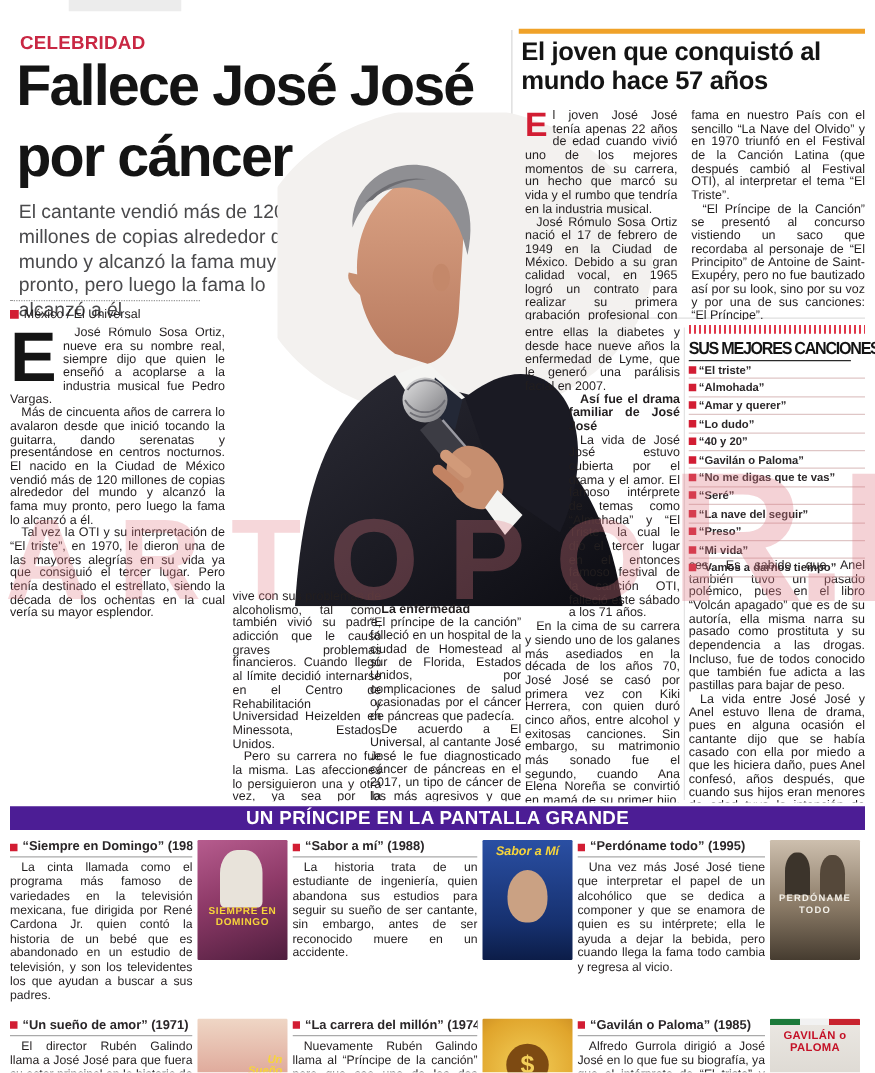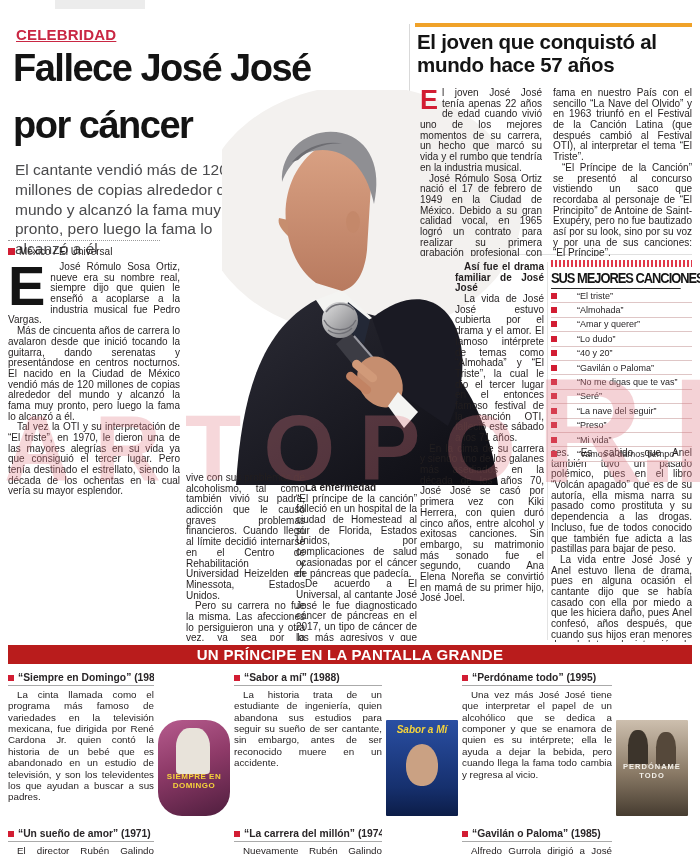--- a/index.html
+++ b/index.html
@@ -1,21 +1,21 @@
 <!DOCTYPE html>
 <html><head>
 <meta charset="utf-8">
 <style>
   html,body{margin:0;padding:0;background:#fff;}
   #page{position:relative;width:700px;height:858px;background:#fff;overflow:hidden;
         font-family:"Liberation Sans",sans-serif;color:#221e1f;}
   
   .top-gray{position:absolute;left:55px;top:0;width:90px;height:9px;background:#ececec;}
-  .kicker{position:absolute;left:16px;top:26px;font-size:15px;font-weight:700;color:#c92743;letter-spacing:.2px;text-decoration:underline;}
-  .headline{position:absolute;left:13px;top:40px;width:400px;font-size:38px;line-height:57px;
+  .kicker{position:absolute;left:16px;top:26px;font-size:15px;font-weight:700;color:#c92743;letter-spacing:.2px;}
+  .headline{position:absolute;left:13px;top:40px;width:400px;font-size:46px;line-height:57px;
             font-weight:700;letter-spacing:-1.5px;color:#141414;}
   .standfirst{position:absolute;left:15px;top:160px;width:236px;font-size:15.5px;line-height:1.28;
               color:#4a4a4c;font-weight:400;}
   .dotrule{position:absolute;left:8px;top:240px;width:152px;border-top:1px dotted #9a9a9a;}
   .byline{position:absolute;left:8px;top:246px;font-size:10px;font-weight:400;display:flex;align-items:center;gap:4px;}
   .sq{display:inline-block;width:7px;height:7px;background:#d21d33;flex:0 0 auto;}
   
   .bodycol{position:absolute;font-size:10px;line-height:1.07;text-align:justify;overflow:hidden;z-index:3;}
   .bodycol p{margin:0;text-indent:9px;}
   .bodycol p.first{text-indent:0;}
@@ -36,42 +36,42 @@
   .dropcap-side{float:left;font-size:27px;line-height:22px;font-weight:700;color:#d21d33;padding:1px 4px 0 0;}
   
   .vrule1{position:absolute;left:409px;top:24px;width:1px;height:226px;background:#d9d9d9;}
   .hrule1{position:absolute;left:415px;top:254px;width:277px;height:1px;background:#e0e0e0;}
   .vrule2{position:absolute;left:547px;top:262px;width:1px;height:378px;background:#e3e3e3;}
   
   #songs{position:absolute;left:551px;top:260px;width:141px;z-index:3;}
   .hatch{height:7px;background:repeating-linear-gradient(90deg,#e0384a 0 2px,#fff 2px 4px);margin-bottom:3px;}
   .songs-title{font-size:14px;font-weight:700;letter-spacing:-1.1px;transform:scaleX(.92);transform-origin:left;
                border-bottom:1.5px solid #2a2a2a;padding-bottom:2px;color:#141414;white-space:nowrap;}
-  .song{display:flex;align-items:center;gap:20px;height:13.4px;border-bottom:1px solid #dfc6c6;
-        font-size:9px;font-weight:400;color:#2a2628;}
+  .song{display:flex;align-items:center;gap:2px;height:13.4px;border-bottom:1px solid #dfc6c6;
+        font-size:9px;font-weight:700;color:#2a2628;}
   .song .sq{width:6px;height:6px;}
   
   #photo{position:absolute;left:222px;top:90px;width:325px;height:395px;z-index:1;}
   
   .wm{position:absolute;z-index:9;pointer-events:none;font-weight:700;color:rgba(224,123,134,.30);white-space:nowrap;}
   #wm-mid{left:4px;top:396px;font-size:92px;letter-spacing:24px;}
   #wm-right{left:536px;top:346px;font-size:148px;letter-spacing:-6px;color:rgba(224,123,134,.34);}
   
-  .banner{position:absolute;left:8px;top:645px;width:684px;height:19px;background:#b91c1c;z-index:4;
+  .banner{position:absolute;left:8px;top:645px;width:684px;height:19px;background:#4c1d95;z-index:4;
           color:#fff;font-weight:700;font-size:15px;letter-spacing:.3px;display:flex;align-items:center;justify-content:center;}
   #movies{position:absolute;left:8px;top:672px;width:684px;z-index:4;display:grid;
           grid-template-columns:146px 72px 148px 72px 150px 72px;column-gap:4px;row-gap:12px;}
   .mcell{overflow:hidden;}
   .mtitle{display:flex;align-items:center;gap:4px;font-size:10.3px;font-weight:700;color:#2a2628;
           border-bottom:1px solid #aaa;padding-bottom:2px;margin-bottom:3px;white-space:nowrap;}
   .mtitle .sq{width:6px;height:6px;}
   .mcell p{margin:0;font-size:9.8px;line-height:1.16;text-align:justify;text-indent:9px;}
-  .poster{height:96px;border-radius:1px;position:relative;overflow:hidden;display:block;margin-top:48px;}
+  .poster{height:96px;border-radius:1px;position:relative;overflow:hidden;display:block;}
   .poster .plabel{position:absolute;left:0;right:0;text-align:center;font-weight:700;}
-  .poster-siempre{background:linear-gradient(160deg,#b65c8e,#8e3a68 45%,#4f1e3e);border-radius:24px;}
+  .poster-siempre{background:linear-gradient(160deg,#b65c8e,#8e3a68 45%,#4f1e3e);}
   .poster-siempre .plabel{bottom:26px;color:#f6d43b;font-size:8px;letter-spacing:.5px;}
   .poster-siempre .art{position:absolute;left:18px;top:8px;width:34px;height:46px;background:#e8e3da;border-radius:40% 40% 10% 10%;}
   .poster-sabor{background:linear-gradient(180deg,#2a4fa3,#16306e 70%,#0c1d48);}
   .poster-sabor .plabel{top:4px;color:#f6d43b;font-size:10px;font-style:italic;}
   .poster-sabor .art{position:absolute;left:20px;top:24px;width:32px;height:42px;background:#caa183;border-radius:50% 50% 45% 45%;}
   .poster-perdoname{background:linear-gradient(180deg,#cdbfae,#8a7a66 55%,#463c30);}
   .poster-perdoname .plabel{top:42px;color:#f2efe8;font-size:7.5px;letter-spacing:1px;}
   .poster-perdoname .art{position:absolute;left:12px;top:10px;width:20px;height:34px;background:#3c342b;border-radius:45% 45% 0 0;box-shadow:28px 2px 0 #55483a;}
   .poster-sueno{background:linear-gradient(180deg,#efd6c5,#dca193 55%,#b46a60);}
   .poster-sueno .plabel{top:28px;right:4px;left:auto;color:#f6d43b;font-size:9px;font-style:italic;text-align:right;width:40px;line-height:1;}
@@ -154,20 +154,21 @@
     <p>Pero su carrera no fue la misma. Las afecciones lo persiguieron una y otra vez, ya sea por la enfermedad de Lyme por cerca de nueve años, una parálisis facial o algunas caídas, una de ellas en el escenario en 2013.</p>
   </div>
 
   <div class="bodycol" id="col3">
     <p class="subhead">La enfermedad</p>
     <p class="first">“El príncipe de la canción” falleció en un hospital de la ciudad de Homestead al sur de Florida, Estados Unidos, por complicaciones de salud ocasionadas por el cáncer de páncreas que padecía.</p>
     <p>De acuerdo a El Universal, al cantante José José le fue diagnosticado cáncer de páncreas en el 2017, un tipo de cáncer de los más agresivos y que en su caso no era operable. Las afecciones persiguieron al intérprete desde hace muchos años,</p>
   </div>
 
   <div class="bodycol" id="col4">
+    <p class="first">entre ellas la diabetes y desde hace nueve años la enfermedad de Lyme, que le generó una parálisis facial en 2007.</p>
     <div class="cutout"></div>
     <p class="subhead">Así fue el drama familiar de José José</p>
     <p>La vida de José José estuvo cubierta por el drama y el amor. El famoso intérprete de temas como “Almohada” y “El Triste”, la cual le dio el tercer lugar en el entonces famoso festival de la canción OTI, falleció este sábado a los 71 años.</p>
     <p>En la cima de su carrera y siendo uno de los galanes más asediados en la década de los años 70, José José se casó por primera vez con Kiki Herrera, con quien duró cinco años, entre alcohol y exitosas canciones. Sin embargo, su matrimonio más sonado fue el segundo, cuando Ana Elena Noreña se convirtió en mamá de su primer hijo, José Joel.</p>
 
   </div>
 
   <div class="bodycol" id="col5">
     <p class="first">ces. Es sabido que Anel también tuvo un pasado polémico, pues en el libro “Volcán apagado” que es de su autoría, ella misma narra su pasado como prostituta y su dependencia a las drogas. Incluso, fue de todos conocido que también fue adicta a las pastillas para bajar de peso.</p>
     <p>La vida entre José José y Anel estuvo llena de drama, pues en alguna ocasión el cantante dijo que se había casado con ella por miedo a que les hiciera daño, pues Anel confesó, años después, que cuando sus hijos eran menores de edad tuvo la intención de asesinarlos.</p>
@@ -178,21 +179,21 @@
   <div class="vrule1"></div>
   <div class="hrule1"></div>
   <div class="vrule2"></div>
 
   <div class="bodycol" id="scolA">
     <p class="first"><span class="dropcap-side">E</span><span>l joven José José tenía apenas 22 años de edad cuando vivió uno de los mejores momentos de su carrera, un hecho que marcó su vida y el rumbo que tendría en la industria musical.</span></p>
     <p>José Rómulo Sosa Ortiz nació el 17 de febrero de 1949 en la Ciudad de México. Debido a su gran calidad vocal, en 1965 logró un contrato para realizar su primera grabación profesional con Discos Orfeón.</p>
 
   </div>
   <div class="bodycol" id="scolB">
-    <p class="first">fama en nuestro País con el sencillo “La Nave del Olvido” y en 1963 triunfó en el Festival de la Canción Latina (que después cambió al Festival OTI), al interpretar el tema “El Triste”.</p>
+    <p class="first">fama en nuestro País con el sencillo “La Nave del Olvido” y en 1970 triunfó en el Festival de la Canción Latina (que después cambió al Festival OTI), al interpretar el tema “El Triste”.</p>
     <p>“El Príncipe de la Canción” se presentó al concurso vistiendo un saco que recordaba al personaje de “El Principito” de Antoine de Saint-Exupéry, pero no fue bautizado así por su look, sino por su voz y por una de sus canciones: “El Príncipe”.</p>
   </div>
 
   <div id="songs">
     <div class="hatch"></div>
     <div class="songs-title">SUS MEJORES CANCIONES</div>
     <div class="song">
         <span class="sq"></span>
         <span>“El triste”</span>
       </div>

